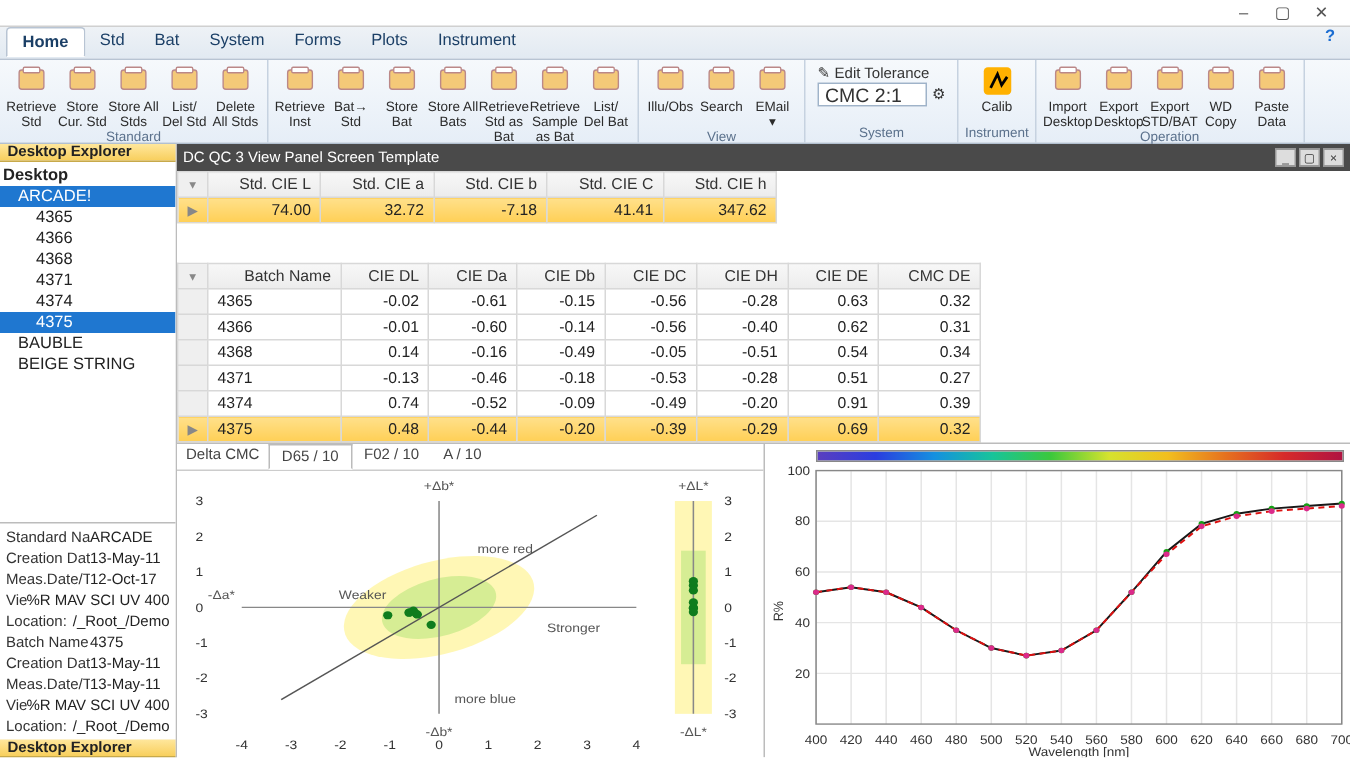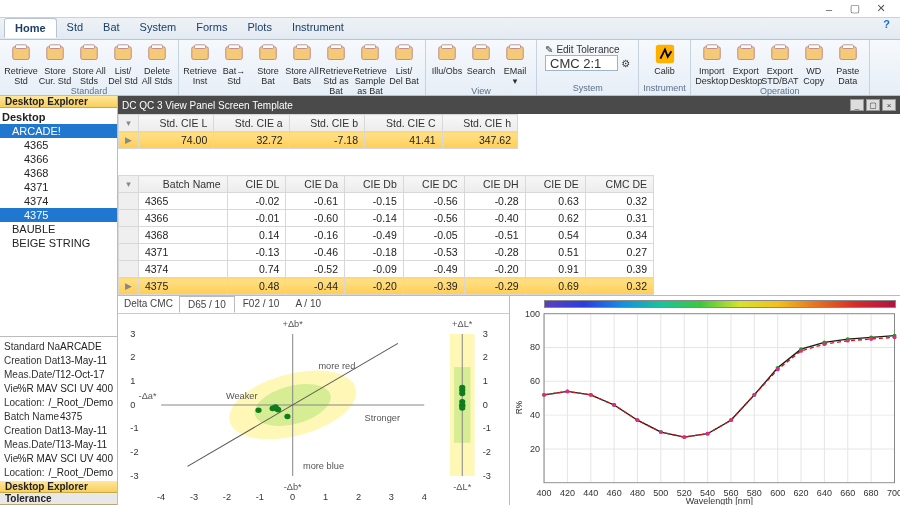--- a/index.html
+++ b/index.html
@@ -368,21 +368,20 @@
         <div class="r">
           <div class="k">Viewing Cond.:</div>
           <div>%R MAV  SCI UV 400</div>
         </div>
         <div class="r">
           <div class="k">Location:</div>
           <div><dci>/_Root_/Demo</dci></div>
         </div>
       </div>
     <div class="panelHdr">Desktop Explorer</div>
-    <div class="panelHdr inactive">Tolerance</div>
   </div>
 
   <div class="mainpane">
     <div class="panelTitle">
       <span>DC QC 3 View Panel Screen Template</span>
       <div class="winbtns">
         <div>_</div>
         <div>▢</div>
         <div>×</div>
       </div>

